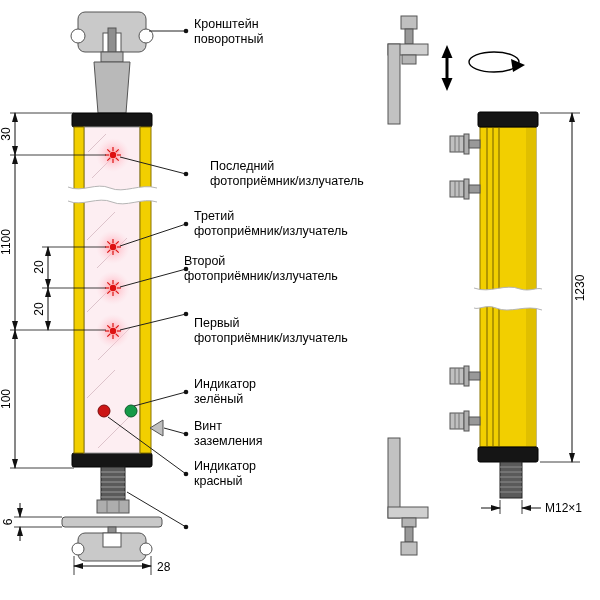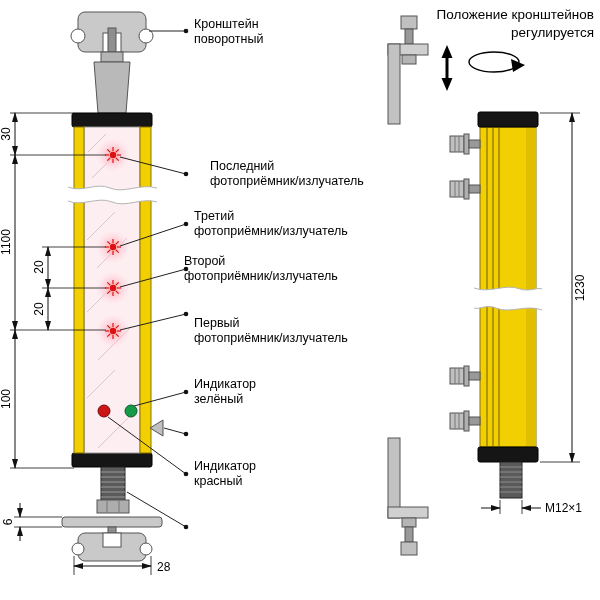--- a/index.html
+++ b/index.html
@@ -286,19 +286,19 @@
 <div class="label" style="left:210px; top:159px;">Последний
 фотоприёмник/излучатель</div>
 <div class="label" style="left:194px; top:209px;">Третий
 фотоприёмник/излучатель</div>
 <div class="label" style="left:184px; top:254px;">Второй
 фотоприёмник/излучатель</div>
 <div class="label" style="left:194px; top:316px;">Первый
 фотоприёмник/излучатель</div>
 <div class="label" style="left:194px; top:377px;">Индикатор
 зелёный</div>
+<div class="label" style="left:194px; top:419px;">Винт
+заземления</div>
 <div class="label" style="left:194px; top:459px;">Индикатор
 красный</div>
 
-<div class="note">Положение кронштейнов
-регулируется</div>
 
 </div>
 
 </body></html>

